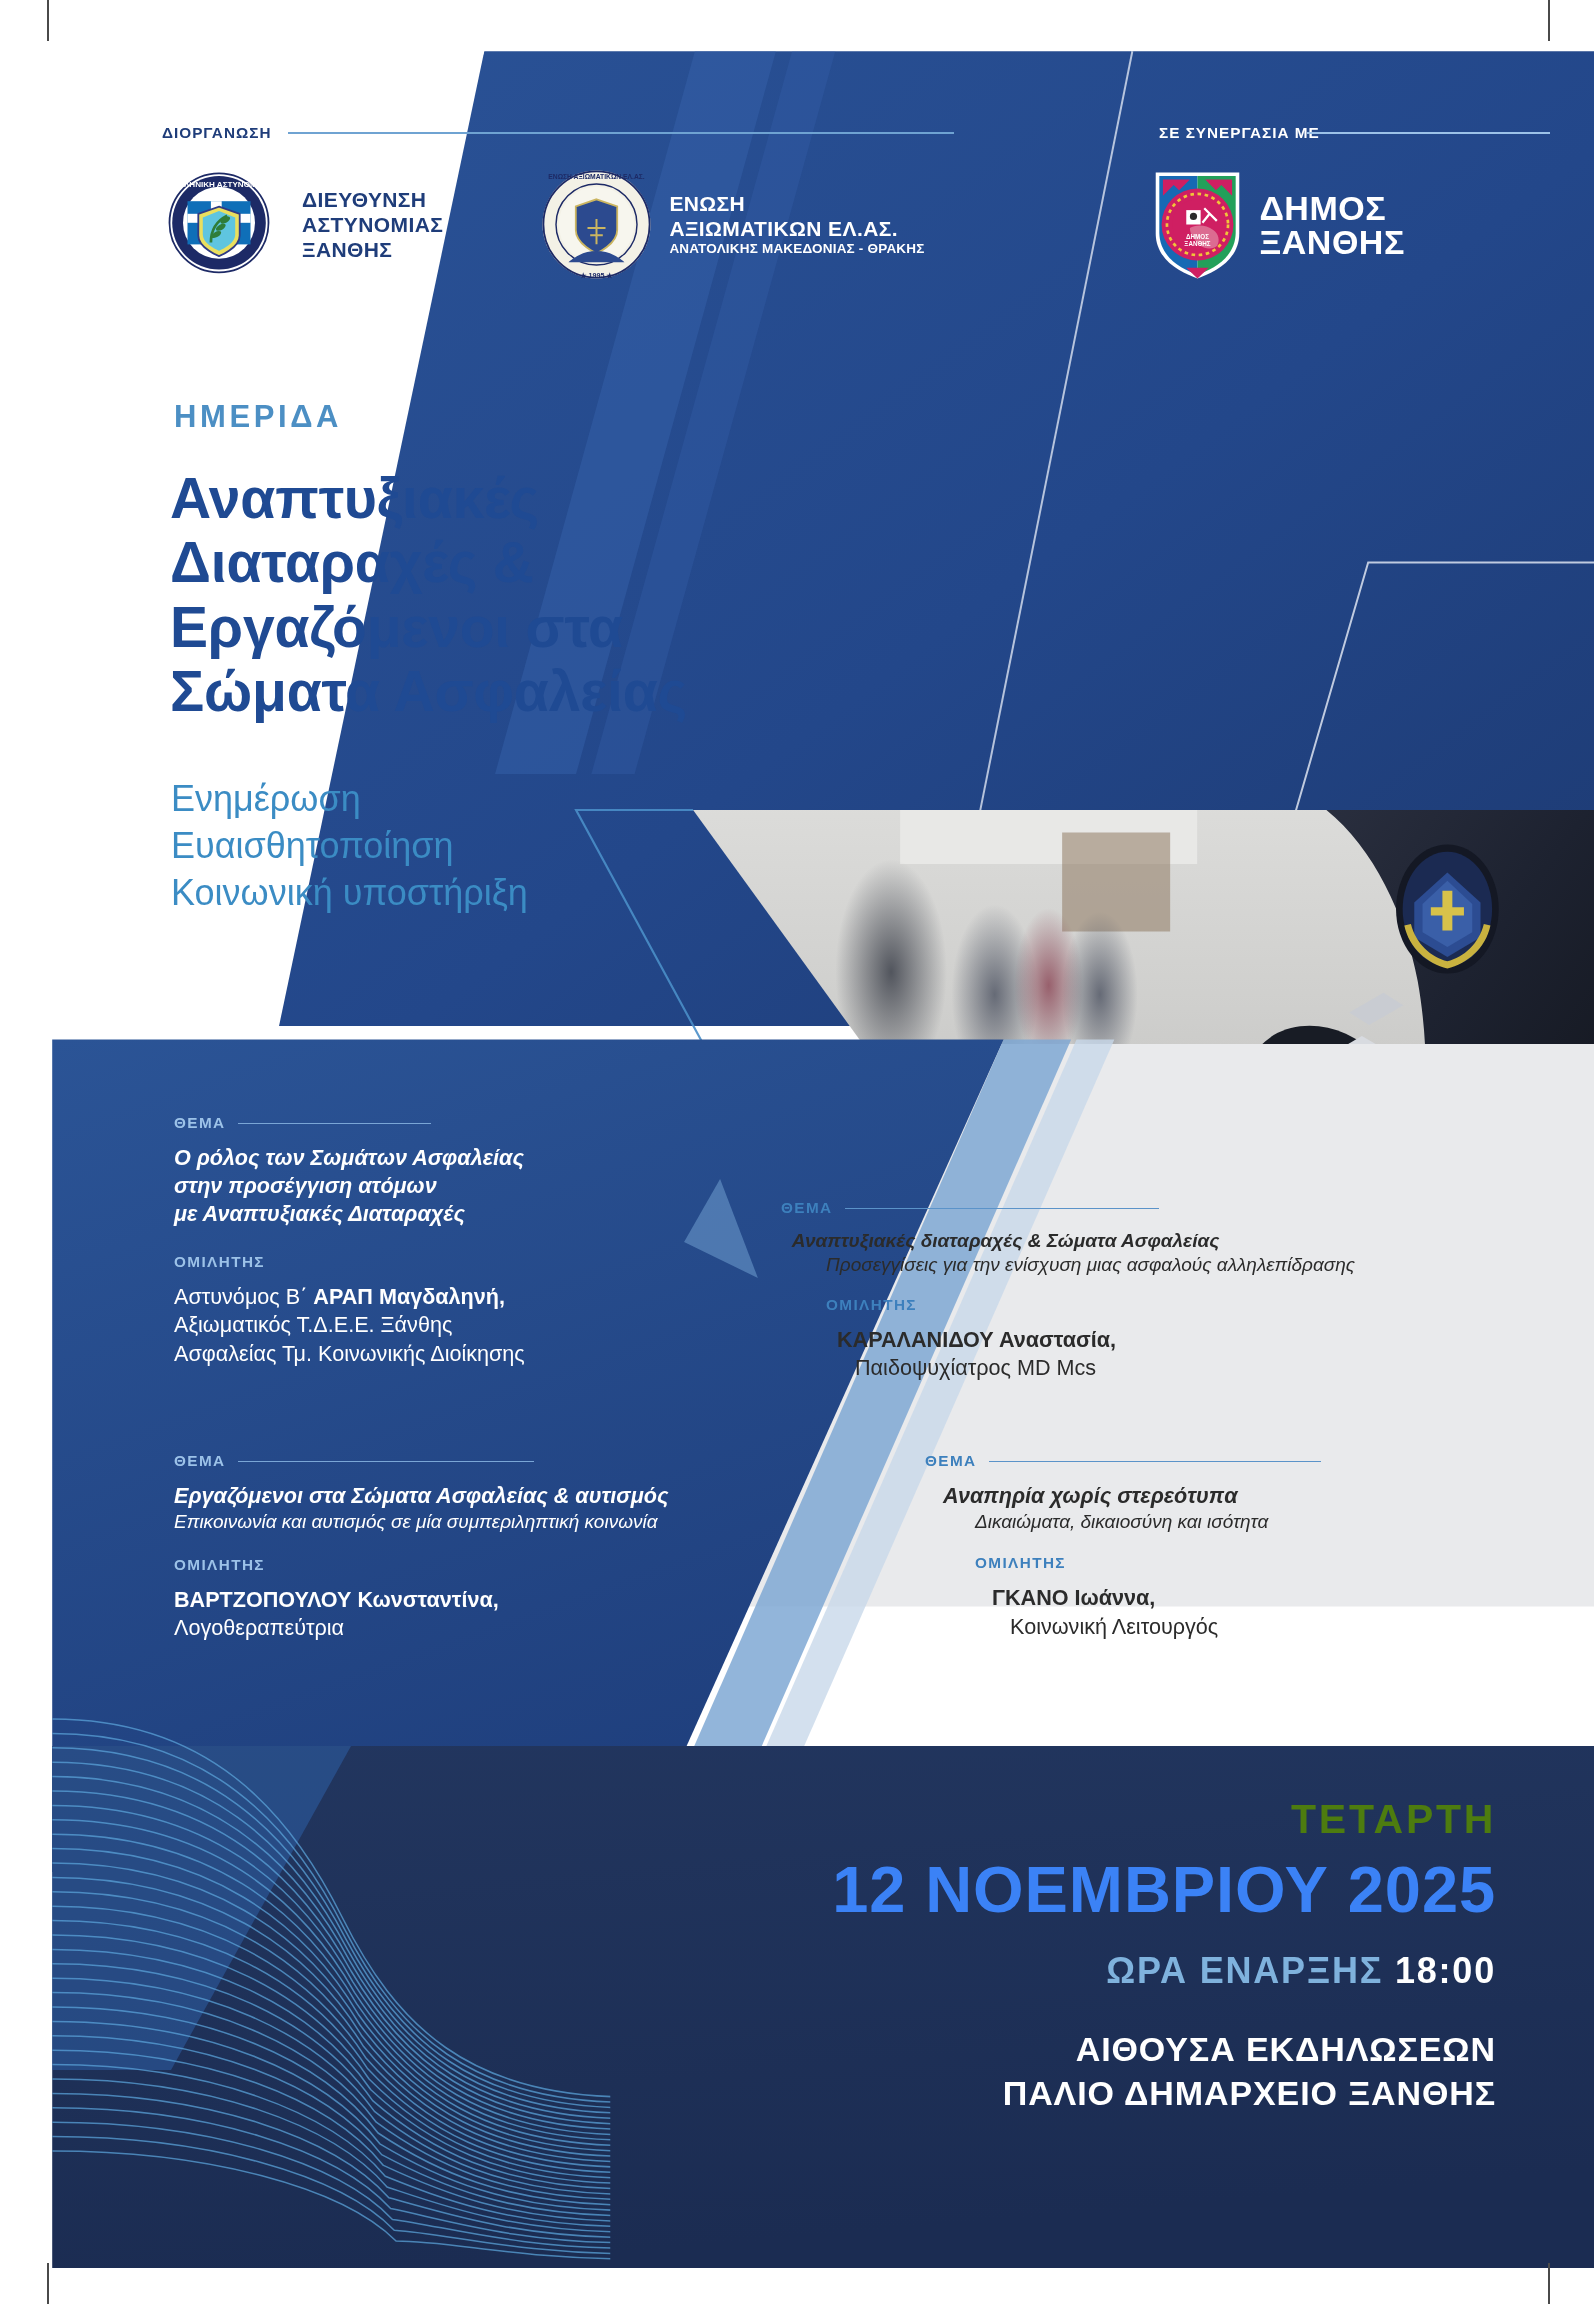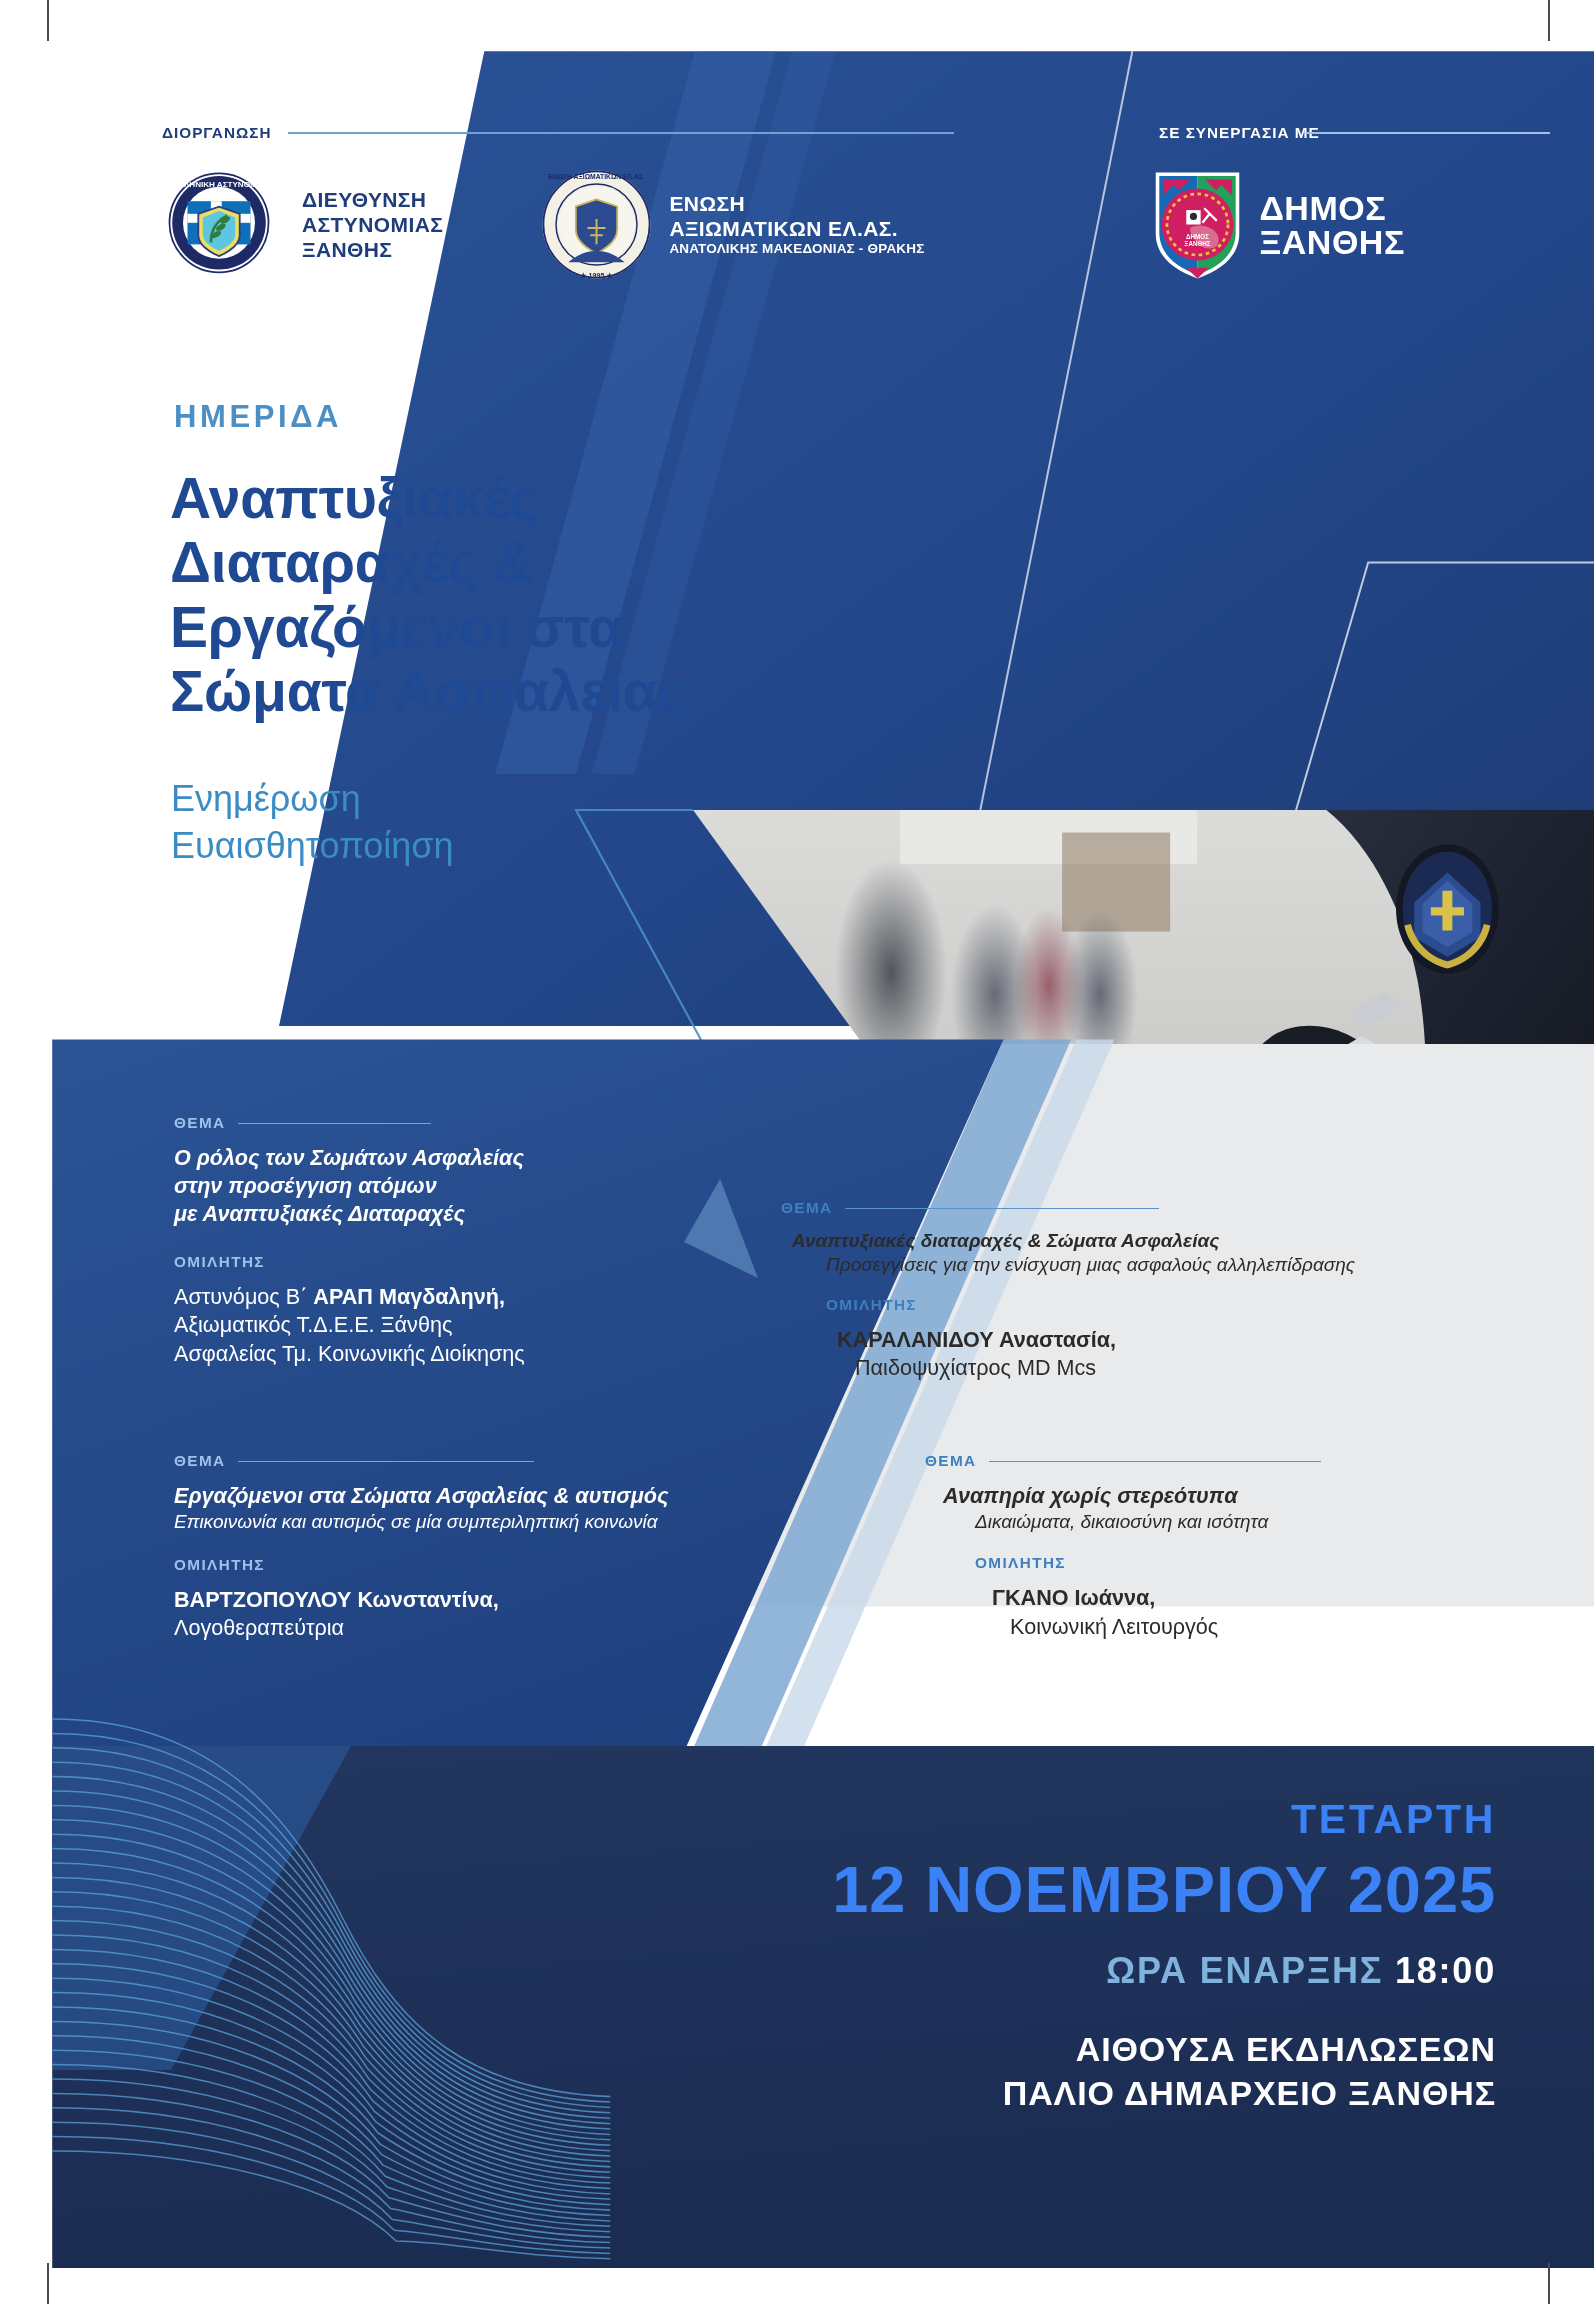--- a/index.html
+++ b/index.html
@@ -118,21 +118,21 @@
   #s4 .topic-sub{font-size:19px;}
   #s4 .speaker{font-size:21.6px;}
   #s4 .indent1{padding-left:18px;}
   #s4 .indent2{padding-left:50px;}
   #s4 .indent3{padding-left:67px;}
   #s4 .lbl.sp{width:180px;margin-left:50px;}
   #s4 .gap{height:20px;}
 
   
   #footer{position:absolute;right:99px;top:1796px;text-align:right;}
-  #day{font-size:41px;font-weight:700;letter-spacing:2.7px;color:#3b82f6;}
+  #day{font-size:41px;font-weight:700;letter-spacing:2.7px;color:#4d7c0f;}
   #date{font-size:65px;font-weight:700;letter-spacing:0.9px;color:#3b82f6;margin-top:9px;}
   #time-row{margin-top:23.4px;font-size:36px;font-weight:700;letter-spacing:1.8px;color:#7fb2dd;}
   #time-row .hh{color:#ffffff;}
   #venue{margin-top:36px;font-size:34px;font-weight:700;letter-spacing:0.9px;color:#ffffff;line-height:1.28;}
 </style>
 </head>
 <body>
 
 <div id="poster">
 
@@ -359,20 +359,21 @@
       <div>ΔΗΜΟΣ</div>
       <div>ΞΑΝΘΗΣ</div>
     </div>
   </div>
 
   <div id="eyebrow">ΗΜΕΡΙΔΑ</div>
   <div id="title">Αναπτυξιακές Διαταραχές &amp; Εργαζόμενοι στα Σώματα Ασφαλείας</div>
   <div id="subtitle">
     <div>Ενημέρωση</div>
     <div>Ευαισθητοποίηση</div>
+    <div>Κοινωνική υποστήριξη</div>
   </div>
 
   <div class="session" id="s1">
     <div class="lbl on-navy">
       <span>ΘΕΜΑ</span>
         <span class="rule"></span>
     </div>
     <div class="topic on-navy-text">
       <div>Ο ρόλος των Σωμάτων Ασφαλείας</div>
       <div>στην προσέγγιση ατόμων</div>

